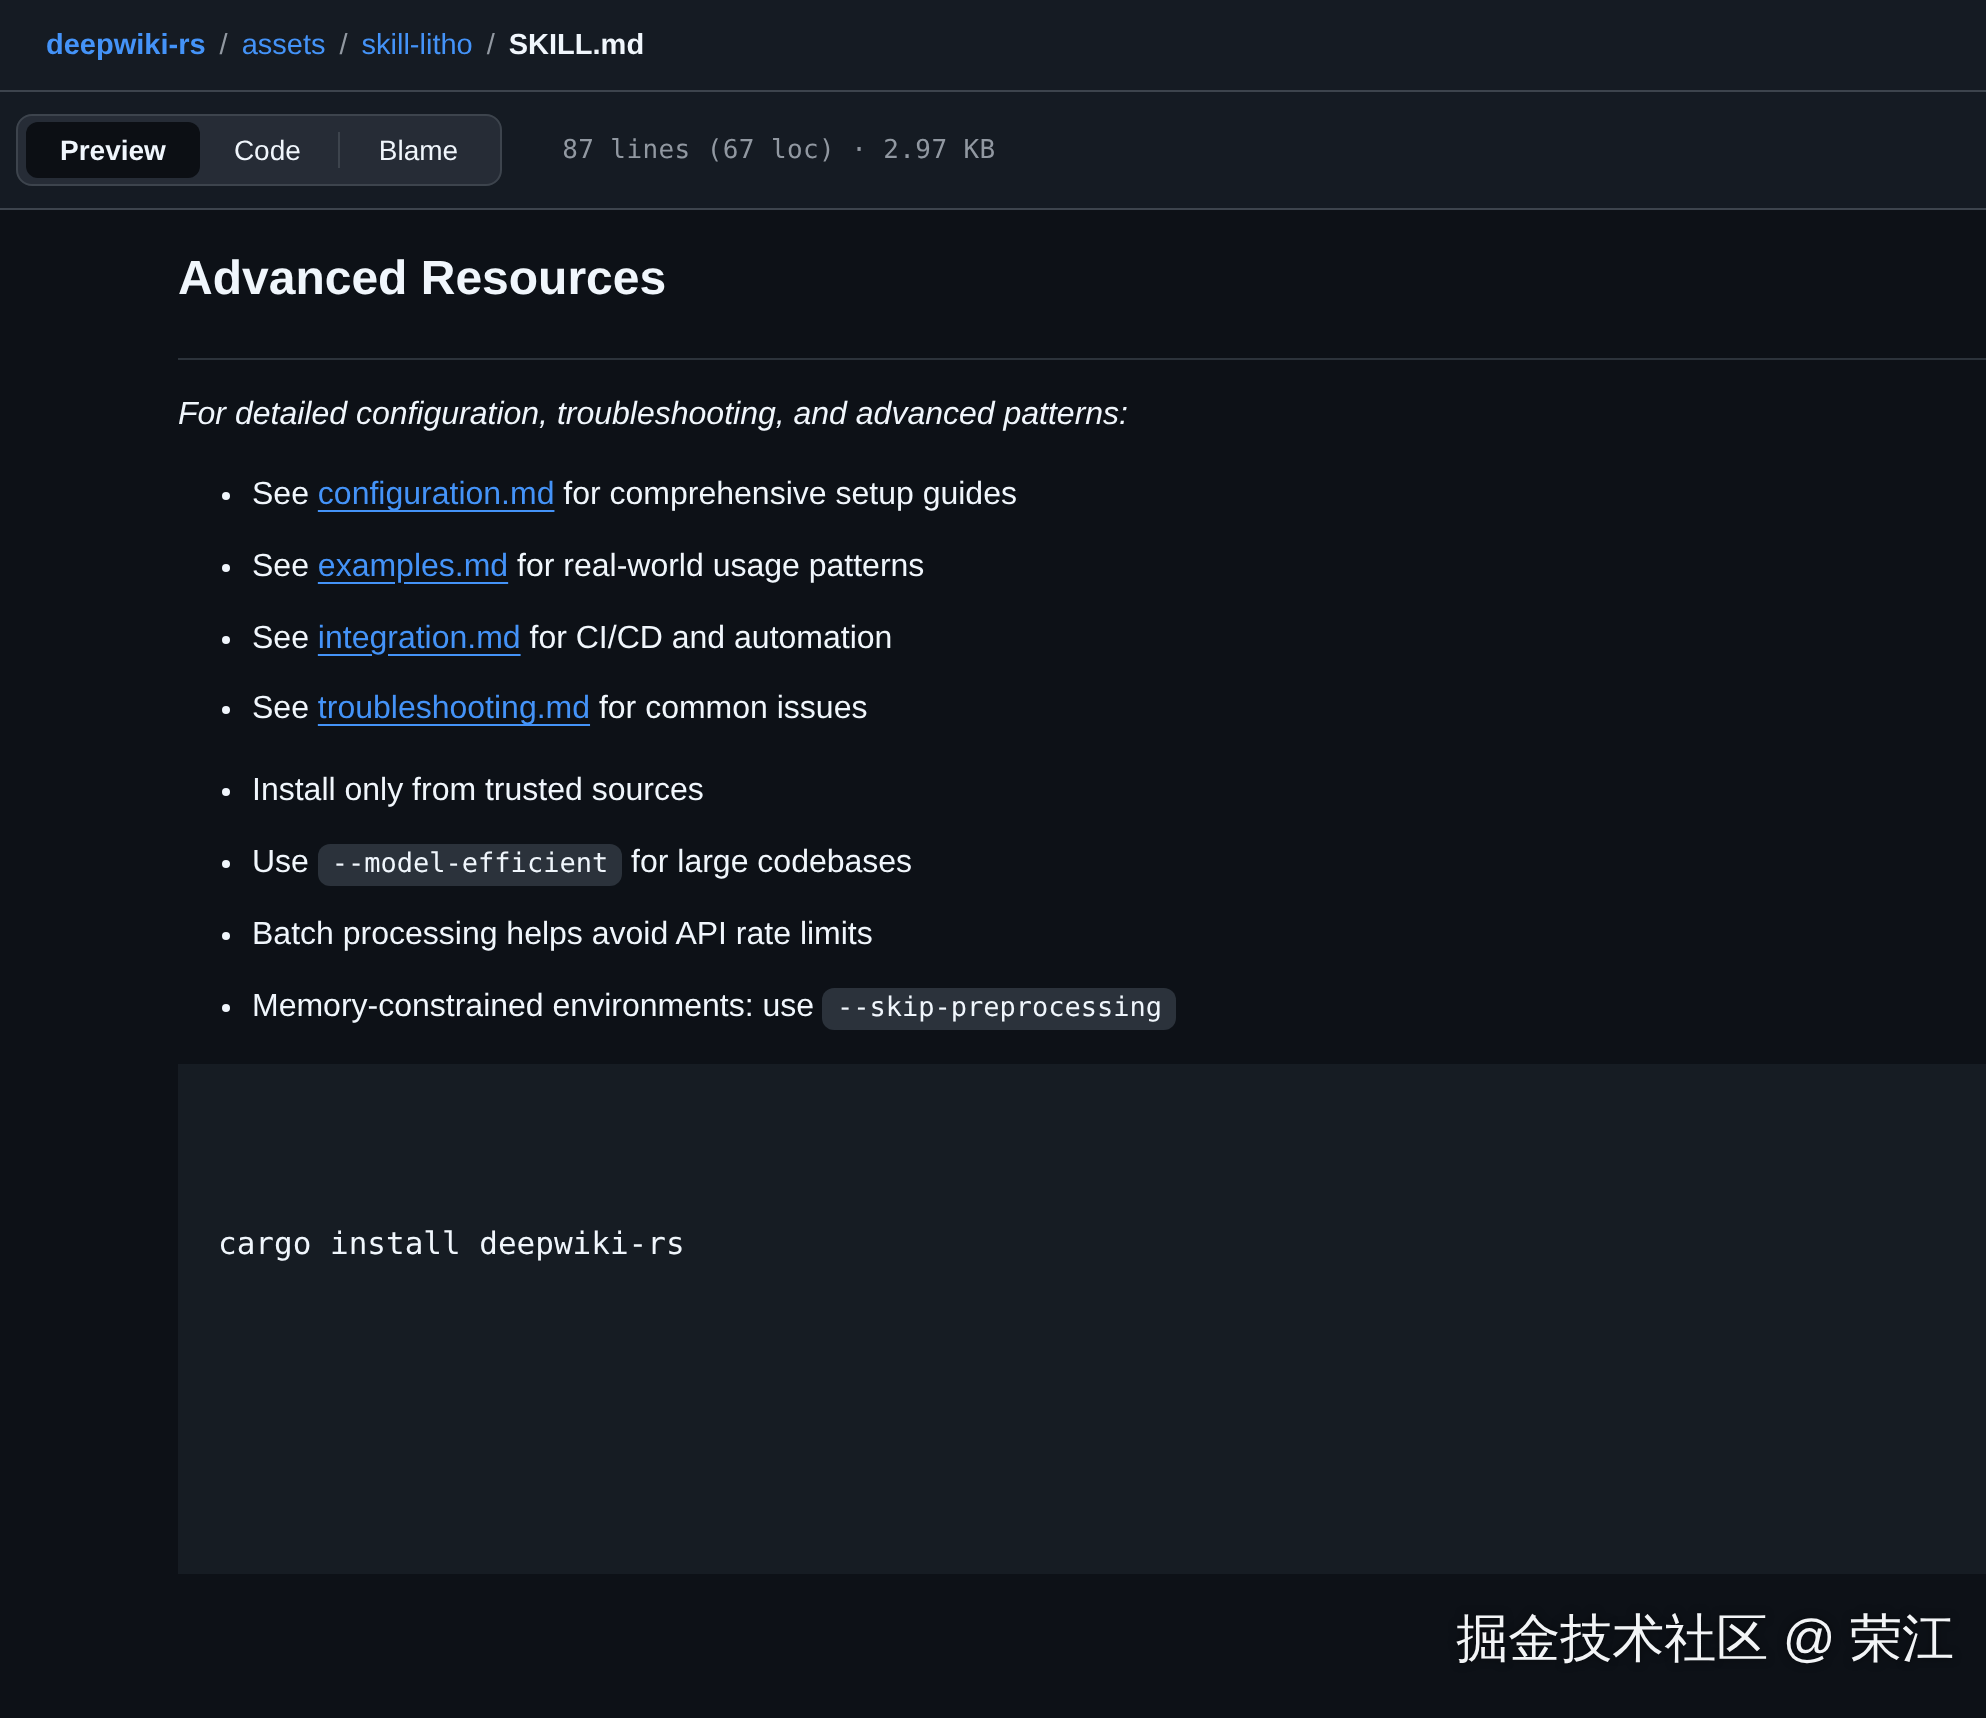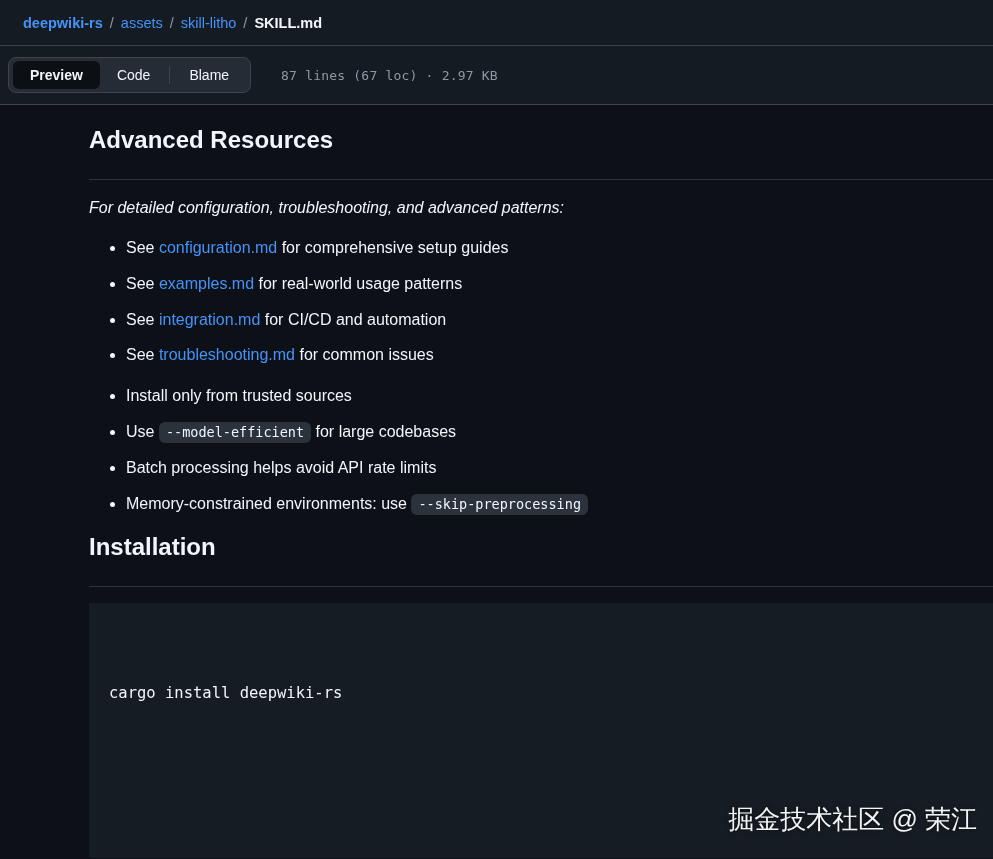--- a/index.html
+++ b/index.html
@@ -58,21 +58,21 @@
   }
   .markdown h2{
     font-size:24px; font-weight:bold; line-height:1.25;
     margin-top:16px; margin-bottom:16px;
     padding-bottom:24px; border-bottom:1px solid var(--heading-border);
   }
   .markdown p{margin:16px 0;font-style:italic;}
   .markdown ul{margin:16px 0; padding-left:37px; list-style:disc;}
   .markdown li{line-height:1.55;}
   .markdown li + li{margin-top:11px;}
-  .markdown a{color:var(--link); text-underline-offset:3px; cursor:pointer;}
+  .markdown a{color:var(--link); text-decoration:underline; text-underline-offset:3px; cursor:pointer;}
   code.inline{
     background:var(--inline-code-bg);
     border-radius:6px; padding:2px 7px 3px;
     font-family:"DejaVu Sans Mono","Liberation Mono",monospace;
     font-size:13.5px; color:var(--text);
   }
   
   .code-block{
     background:var(--code-bg);
     margin-top:16px;
@@ -147,21 +147,20 @@
       <span>Use </span><code class="inline">--model-efficient</code><span> for large codebases</span>
     </li>
     <li>
       <span>Batch processing helps avoid API rate limits</span>
     </li>
     <li>
       <span>Memory-constrained environments: use </span><code class="inline">--skip-preprocessing</code><span></span>
     </li>
   </ul>
 
-  <h2>Installation</h2>
 
   <div class="code-block">
     <div class="code-line tok-plain">cargo install deepwiki-rs</div>
     
     
     
   </div>
 
 </main>
 

